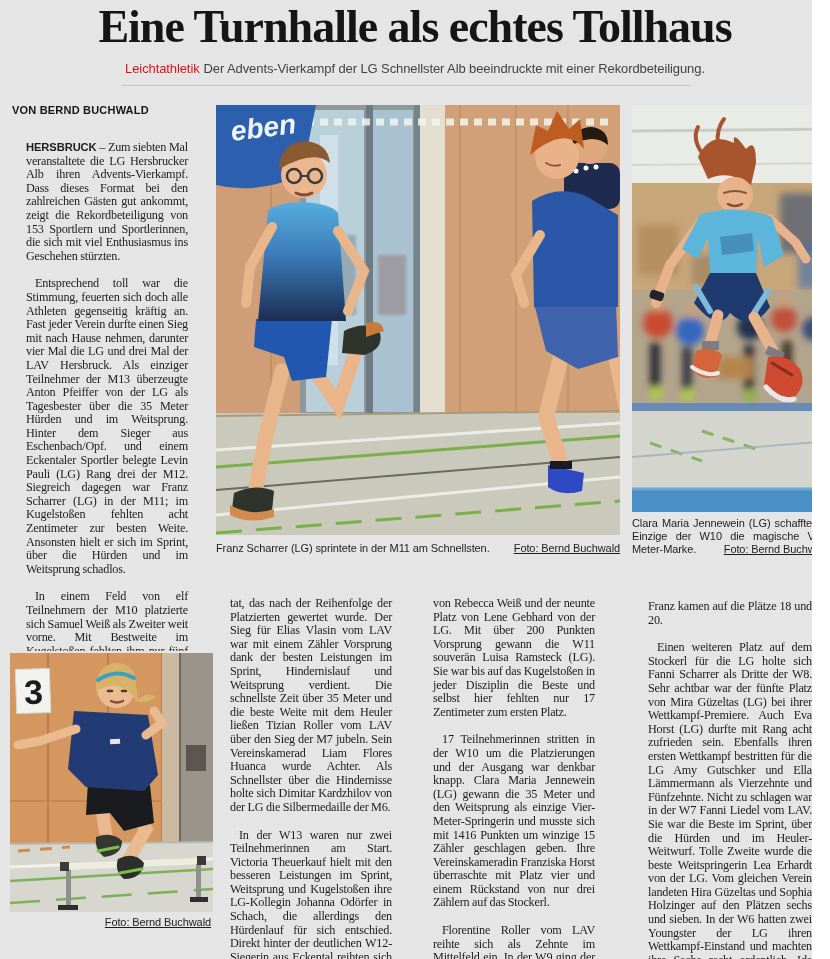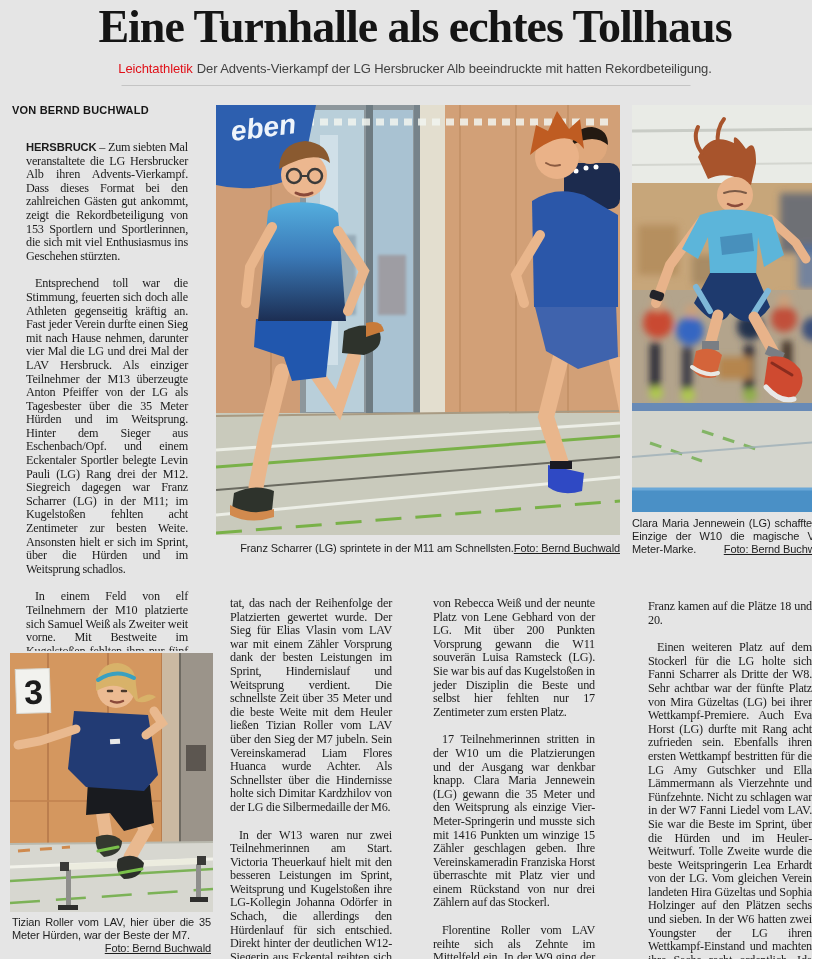--- a/index.html
+++ b/index.html
@@ -28,35 +28,35 @@
   .lead{font-family:"Liberation Sans",sans-serif;font-weight:700;font-size:11.2px;letter-spacing:-0.1px;}
   
   figure{margin:0;position:absolute;overflow:hidden;}
   .photo-main{left:216px;top:105px;width:404px;height:430px;}
   .photo-right{left:632px;top:105px;width:198px;height:407px;}
   .photo-left{left:10px;top:653px;width:203px;height:259px;}
   figure svg{display:block;width:100%;height:100%;}
   
   .caption{position:absolute;font-family:"Liberation Sans",sans-serif;font-size:11px;
     line-height:13.2px;color:#1d1d1d;letter-spacing:-0.1px;}
-  .caption-main{left:216px;top:542px;width:404px;display:flex;justify-content:flex-end;}
+  .caption-main{left:216px;top:542px;width:404px;display:flex;justify-content:space-between;}
   .caption-right{left:632px;top:517px;width:198px;text-align:justify;}
   .caption-left{left:12px;top:916px;width:199px;text-align:justify;}
   .credit{white-space:nowrap;text-decoration:underline;}
   .caption-right .credit,.caption-left .credit{float:right;}
 </style>
 </head>
 <body>
 
 <div class="page">
 
   <h1 class="headline">Eine Turnhalle als echtes Tollhaus</h1>
 
   <div class="subhead">
-    <span class="kicker">Leichtathletik</span><span>Der Advents-Vierkampf der LG Hersbrucker Alb beeindruckte mit hatten Rekordbeteiligung.</span>
+    <span class="kicker">Leichtathletik</span><span>Der Advents-Vierkampf der LG Schnellster Alb beeindruckte mit einer Rekordbeteiligung.</span>
   </div>
 
   <div class="rule"></div>
 
   <div class="byline">VON BERND BUCHWALD</div>
 
   <div class="col col1">
     <p><strong class="lead">HERSBRUCK</strong> <span>– Zum siebten Mal veranstaltete die LG Hersbrucker Alb ihren Advents-Vierkampf. Dass dieses Format bei den zahlreichen Gästen gut ankommt, zeigt die Rekordbeteiligung von 153 Sportlern und Sportlerinnen, die sich mit viel Enthusiasmus ins Geschehen stürzten.</span></p>
     <p class="ind">Entsprechend toll war die Stimmung, feuerten sich doch alle Athleten gegenseitig kräftig an. Fast jeder Verein durfte einen Sieg mit nach Hause nehmen, darunter vier Mal die LG und drei Mal der LAV Hersbruck. Als einziger Teilnehmer der M13 überzeugte Anton Pfeiffer von der LG als Tagesbester über die 35 Meter Hürden und im Weitsprung. Hinter dem Sieger aus Eschenbach/Opf. und einem Eckentaler Sportler belegte Levin Pauli (LG) Rang drei der M12. Siegreich dagegen war Franz Scharrer (LG) in der M11; im Kugelstoßen fehlten acht Zentimeter zur besten Weite. Ansonsten hielt er sich im Sprint, über die Hürden und im Weitsprung schadlos.</p>
     <p class="ind">In einem Feld von elf Teilnehmern der M10 platzierte sich Samuel Weiß als Zweiter weit vorne. Mit Bestweite im Kugelstoßen fehlten ihm nur fünf Punkte zum Sieg. Justus Wolf rundete als Sechster das gute Ergebnis der LG ab. Fabian Toma vom LAV belegte den neunten Platz. Spannend war in der M9 das Resul-</p>
@@ -290,21 +290,20 @@
         <polyline points="136,82 152,70 144,58" fill="none" stroke="#e9b98f" stroke-width="9"></polyline>
         <circle cx="106" cy="36" r="19" fill="#ecbb92"></circle>
         <path d="M98,38 L102,38 M112,38 L116,38" stroke="#4a3a2c" stroke-width="2.5"></path>
         <path d="M101,48 Q107,51 113,48" stroke="#8a4a3a" stroke-width="2.5" fill="none"></path>
         <path d="M86,30 Q90,10 108,10 Q126,12 126,32 L128,46 Q140,38 146,44 Q134,52 126,48 Q112,24 86,38 Z" fill="#d8b269"></path>
         <path d="M88,27 Q106,15 124,25" stroke="#3aa0c0" stroke-width="4" fill="none"></path>
       </g>
     </svg>
   </figure>
   <div class="caption caption-left">
-    <span>Tizian Roller vom LAV, hier über die 35 Meter Hürden, war der Beste der M7.</span>
     <span class="credit">Foto: Bernd Buchwald</span>
   </div>
 
   <div class="col col2">
     <p>tat, das nach der Reihenfolge der Platzierten gewertet wurde. Der Sieg für Elias Vlasin vom LAV war mit einem Zähler Vorsprung dank der besten Leistungen im Sprint, Hindernislauf und Weitsprung verdient. Die schnellste Zeit über 35 Meter und die beste Weite mit dem Heuler ließen Tizian Roller vom LAV über den Sieg der M7 jubeln. Sein Vereinskamerad Liam Flores Huanca wurde Achter. Als Schnellster über die Hindernisse holte sich Dimitar Kardzhilov von der LG die Silbermedaille der M6.</p>
     <p class="ind">In der W13 waren nur zwei Teilnehmerinnen am Start. Victoria Theuerkauf hielt mit den besseren Leistungen im Sprint, Weitsprung und Kugelstoßen ihre LG-Kollegin Johanna Odörfer in Schach, die allerdings den Hürdenlauf für sich entschied. Direkt hinter der deutlichen W12-Siegerin aus Eckental reihten sich mit Finja Prillwitz als Zweite, Isabel Erler als Dritte und Lily Honscheid als Vierte drei LG-Talente ein. Erfreulich waren der sechste Rang</p>
   </div>
 
   <div class="col col3">
     <p>von Rebecca Weiß und der neunte Platz von Lene Gebhard von der LG. Mit über 200 Punkten Vorsprung gewann die W11 souverän Luisa Ramsteck (LG). Sie war bis auf das Kugelstoßen in jeder Disziplin die Beste und selbst hier fehlten nur 17 Zentimeter zum ersten Platz.</p>

